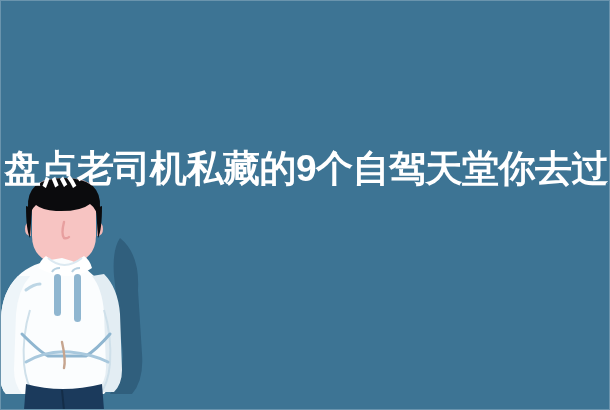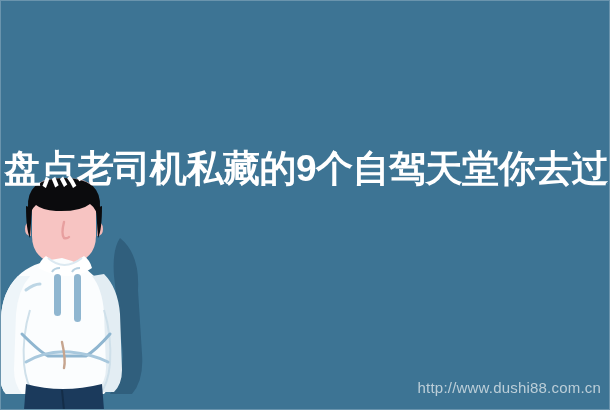--- a/index.html
+++ b/index.html
@@ -145,16 +145,15 @@
       <g>
         <path d="M26 206 q36 10 76 0 l2 26 l-80 0 z" fill="#1b3a5c"></path>
         <path d="M62 212 l2 20" fill="none" stroke="#142d48" stroke-width="2"></path>
       </g>
 
     </svg>
   </div>
 
   <div id="headline">盘点老司机私藏的9个自驾天堂你去过几条</div>
 
-  <div id="watermark">http://www.dushi88.com.cn</div>
 
   <div id="edge-rim"></div>
 </div>
 
 </body></html>

